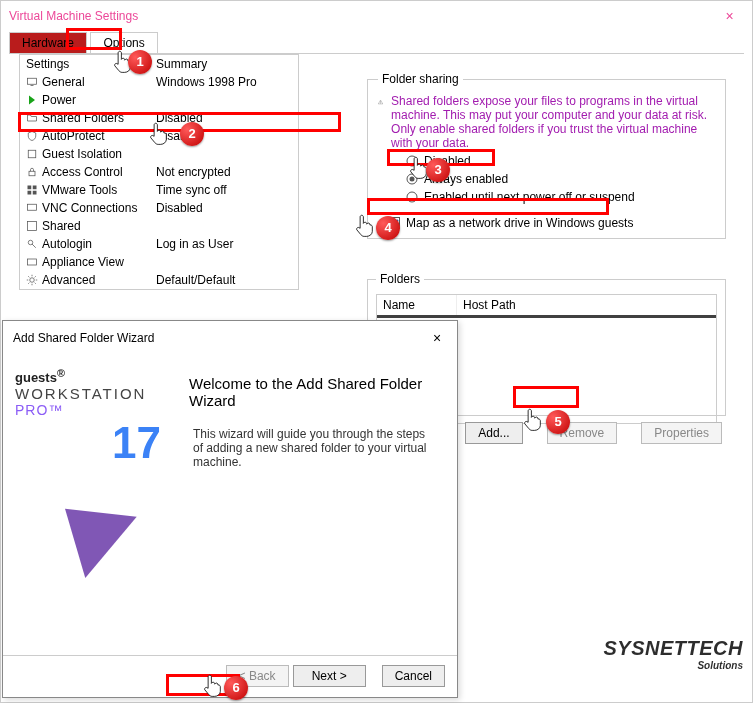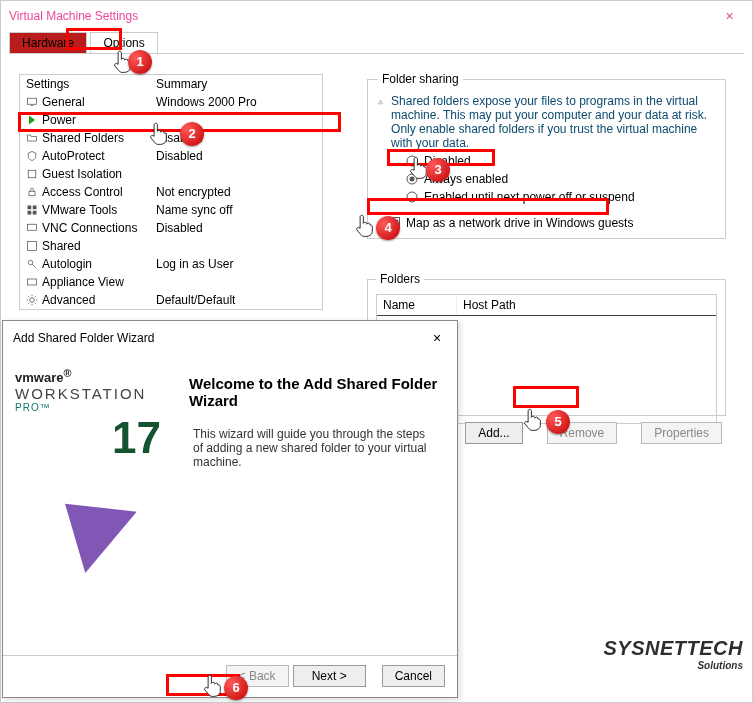--- a/index.html
+++ b/index.html
@@ -4,60 +4,60 @@
 <style>
   * { box-sizing: border-box; font-family: "Segoe UI", Tahoma, Arial, sans-serif; }
   body { margin: 0; background: #fff; width: 753px; height: 703px; overflow: hidden; position: relative; font-size: 12px; color: #000; }
   .window { position: absolute; left: 0; top: 0; width: 753px; height: 703px; background: #fff; border: 1px solid #ccc; }
   .titlebar { height: 30px; line-height: 30px; padding-left: 8px; color: #ec4899; font-size: 12px; }
   .titlebar .close { float: right; width: 45px; height: 30px; text-align: center; line-height: 30px; font-size: 14px; }
   .tabs { margin-left: 8px; height: 22px; }
   .tab { display: inline-block; padding: 3px 12px; border: 1px solid #ccc; border-bottom: none; background: #fff; font-size: 12px; cursor: pointer; position: relative; top: 1px; }
   .tab.inactive { background: #b91c1c; }
   .content { position: absolute; left: 8px; top: 52px; right: 8px; bottom: 8px; border-top: 1px solid #ccc; }
-  .settings-list { position: absolute; left: 10px; top: 20px; width: 304px; border: 1px solid #ccc; }
+  .settings-list { position: absolute; left: 10px; top: 0; width: 280px; border: 1px solid #ccc; }
   .settings-list .hdr { display: flex; font-size: 12px; background: #fff; }
   .settings-list .hdr .c1 { width: 130px; padding: 2px 6px; border-right: 1px solid transparent; }
   .settings-list .hdr .c2 { flex: 1; padding: 2px 6px; }
   .settings-list .row { display: flex; font-size: 12px; height: 18px; line-height: 18px; }
   .settings-list .row .c1 { width: 130px; padding: 0 6px; display: flex; align-items: center; gap: 4px; }
   .settings-list .row .c2 { flex: 1; padding: 0 6px; }
   .ico { width: 12px; height: 12px; display: inline-block; }
   fieldset { border: 1px solid #ccc; font-size: 12px; margin: 8px; }
   fieldset legend { color: #000; padding: 0 4px; }
   .folder-sharing { position: absolute; left: 350px; top: 10px; right: 10px; padding: 8px 10px; }
-  .warn { display: flex; gap: 8px; font-size: 12px; color: #0c4a6e; }
+  .warn { display: flex; gap: 8px; font-size: 12px; color: #a21caf; }
   .radio, .check { display: flex; align-items: center; gap: 6px; margin-left: 28px; margin-top: 4px; font-size: 12px; }
   .folders-field { position: absolute; left: 350px; top: 210px; right: 10px; bottom: 270px; padding: 8px; }
   .folders-table { border: 1px solid #ccc; height: 130px; }
-  .folders-table .thdr { display: flex; border-bottom: 1px solid #404040; }
+  .folders-table .thdr { display: flex; border-bottom: 3px solid #404040; }
   .folders-table .thdr .tc { padding: 3px 6px; font-size: 12px; }
   .folders-table .thdr .tc:first-child { width: 80px; border-right: 1px solid #eee; }
   .btnrow { position: absolute; right: 22px; top: 368px; display: flex; gap: 24px; }
   .btn { padding: 3px 12px; border: 1px solid #999; background: #eee; font-size: 12px; }
   .btn.disabled { color: #888; border-color: #bbb; background: #f4f4f4; }
   .wizard { position: absolute; left: 2px; top: 320px; width: 456px; height: 378px; background: #fff; border: 1px solid #888; box-shadow: 2px 2px 6px rgba(0,0,0,0.15); }
   .wizard .wtitle { height: 34px; line-height: 34px; padding-left: 10px; font-size: 12px; }
   .wizard .wclose { float: right; width: 40px; text-align: center; font-size: 14px; line-height: 34px; }
   .wizard .body { display: flex; height: 300px; }
   .wizard .left { width: 170px; padding: 12px; text-align: center; }
   .wizard .right { flex: 1; padding: 20px 16px; }
-  .wizard .right h2 { font-size: 15px; font-weight: 700; margin: 0 0 18px 0; }
+  .wizard .right h2 { font-size: 15px; font-weight: 400; margin: 0 0 18px 0; }
   .wizard .right p { font-size: 12px; color: #333; margin: 4px; }
   .wizard .foot { height: 40px; border-top: 1px solid #ccc; display: flex; align-items: center; justify-content: flex-end; padding-right: 12px; gap: 4px; }
   .redbox { position: absolute; border: 3px solid red; pointer-events: none; z-index: 80; }
   .hand { position: absolute; width: 26px; height: 26px; z-index: 85; pointer-events:none; }
   .numbadge { position: absolute; width: 24px; height: 24px; border-radius: 50%; background: radial-gradient(circle at 30% 30%, #ff5a5a, #c00000); color: #fff; font-weight: bold; font-size: 13px; text-align: center; line-height: 24px; z-index: 90; pointer-events:none; box-shadow: 0 1px 2px rgba(0,0,0,0.4); }
   .watermark { position: absolute; right: 10px; bottom: 32px; color: #111; font-weight: 800; font-style: italic; font-size: 20px; letter-spacing: 0.5px; text-shadow: 1px 1px 0 #fff, -1px -1px 0 #fff; opacity: 0.88; }
   .watermark .sub { display:block; font-size:10px; font-weight:600; text-align:right; letter-spacing:0; }
   .brandtxt { text-align:left; }
   .brandtxt .l1 { font-size:13px; font-weight:700; color:#222; }
   .brandtxt .l2 { font-size:15px; letter-spacing:2px; color:#444; }
-  .brandtxt .l3 { font-size:10px; letter-spacing:1px; color:#0f766e; }
-  .bignum { font-size:44px; font-weight:700; color:#14532d; text-align:right; }
+  .brandtxt .l3 { font-size:14px; letter-spacing:1px; color:#8b5cf6; }
+  .bignum { font-size:44px; font-weight:700; color:#3b82f6; text-align:right; }
   .tri { width:0;height:0;border-left:40px solid transparent;border-right:40px solid transparent;border-bottom:60px solid #6a3aa8;margin:30px auto 0;transform:rotate(310deg);opacity:0.85; }
 </style>
 </head>
 <body>
 
 <div class="window">
   <div class="titlebar">
     <span>Virtual Machine Settings</span>
     <span class="close">×</span>
   </div>
@@ -73,21 +73,21 @@
         <div class="c2">Summary</div>
       </div>
       <div class="row">
         <div class="c1">
             <svg class="ico" viewBox="0 0 16 16">
               <rect x="2" y="3" width="12" height="8" fill="none" stroke="#555"></rect>
               <rect x="6" y="12" width="4" height="1" fill="#555"></rect>
             </svg>
             <span>General</span>
           </div>
-        <div class="c2">Windows 2000 Pro</div>
+        <div class="c2">Windows 1998 Pro</div>
       </div>
       <div class="row">
         <div class="c1">
             <svg class="ico" viewBox="0 0 16 16">
               <path d="M4 2 L12 8 L4 14 Z" fill="#19a319"></path>
             </svg>
             <span>Power</span>
           </div>
         <div class="c2"></div>
       </div>
@@ -131,21 +131,21 @@
       <div class="row">
         <div class="c1">
             <svg class="ico" viewBox="0 0 16 16">
               <rect x="2" y="2" width="5" height="5" fill="#555"></rect>
               <rect x="9" y="2" width="5" height="5" fill="#555"></rect>
               <rect x="2" y="9" width="5" height="5" fill="#555"></rect>
               <rect x="9" y="9" width="5" height="5" fill="#555"></rect>
             </svg>
             <span>VMware Tools</span>
           </div>
-        <div class="c2">Name sync off</div>
+        <div class="c2">Time sync off</div>
       </div>
       <div class="row">
         <div class="c1">
             <svg class="ico" viewBox="0 0 16 16">
               <rect x="2" y="3" width="12" height="8" fill="none" stroke="#555"></rect>
             </svg>
             <span>VNC Connections</span>
           </div>
         <div class="c2">Disabled</div>
       </div>
@@ -246,21 +246,21 @@
 </div>
 
 <div class="wizard">
   <div class="wtitle">
     <span>Add Shared Folder Wizard</span>
     <span class="wclose">×</span>
   </div>
   <div class="body">
     <div class="left">
       <div class="brandtxt">
-        <div class="l1"><span>vmware</span><sup>®</sup></div>
+        <div class="l1"><span>guests</span><sup>®</sup></div>
         <div class="l2">WORKSTATION</div>
         <div class="l3">PRO™</div>
       </div>
       <div class="bignum">17</div>
       <div class="tri"></div>
     </div>
     <div class="right">
       <h2>Welcome to the Add Shared Folder Wizard</h2>
       <p>This wizard will guide you through the steps of adding a new shared folder to your virtual machine.</p>
     </div>

